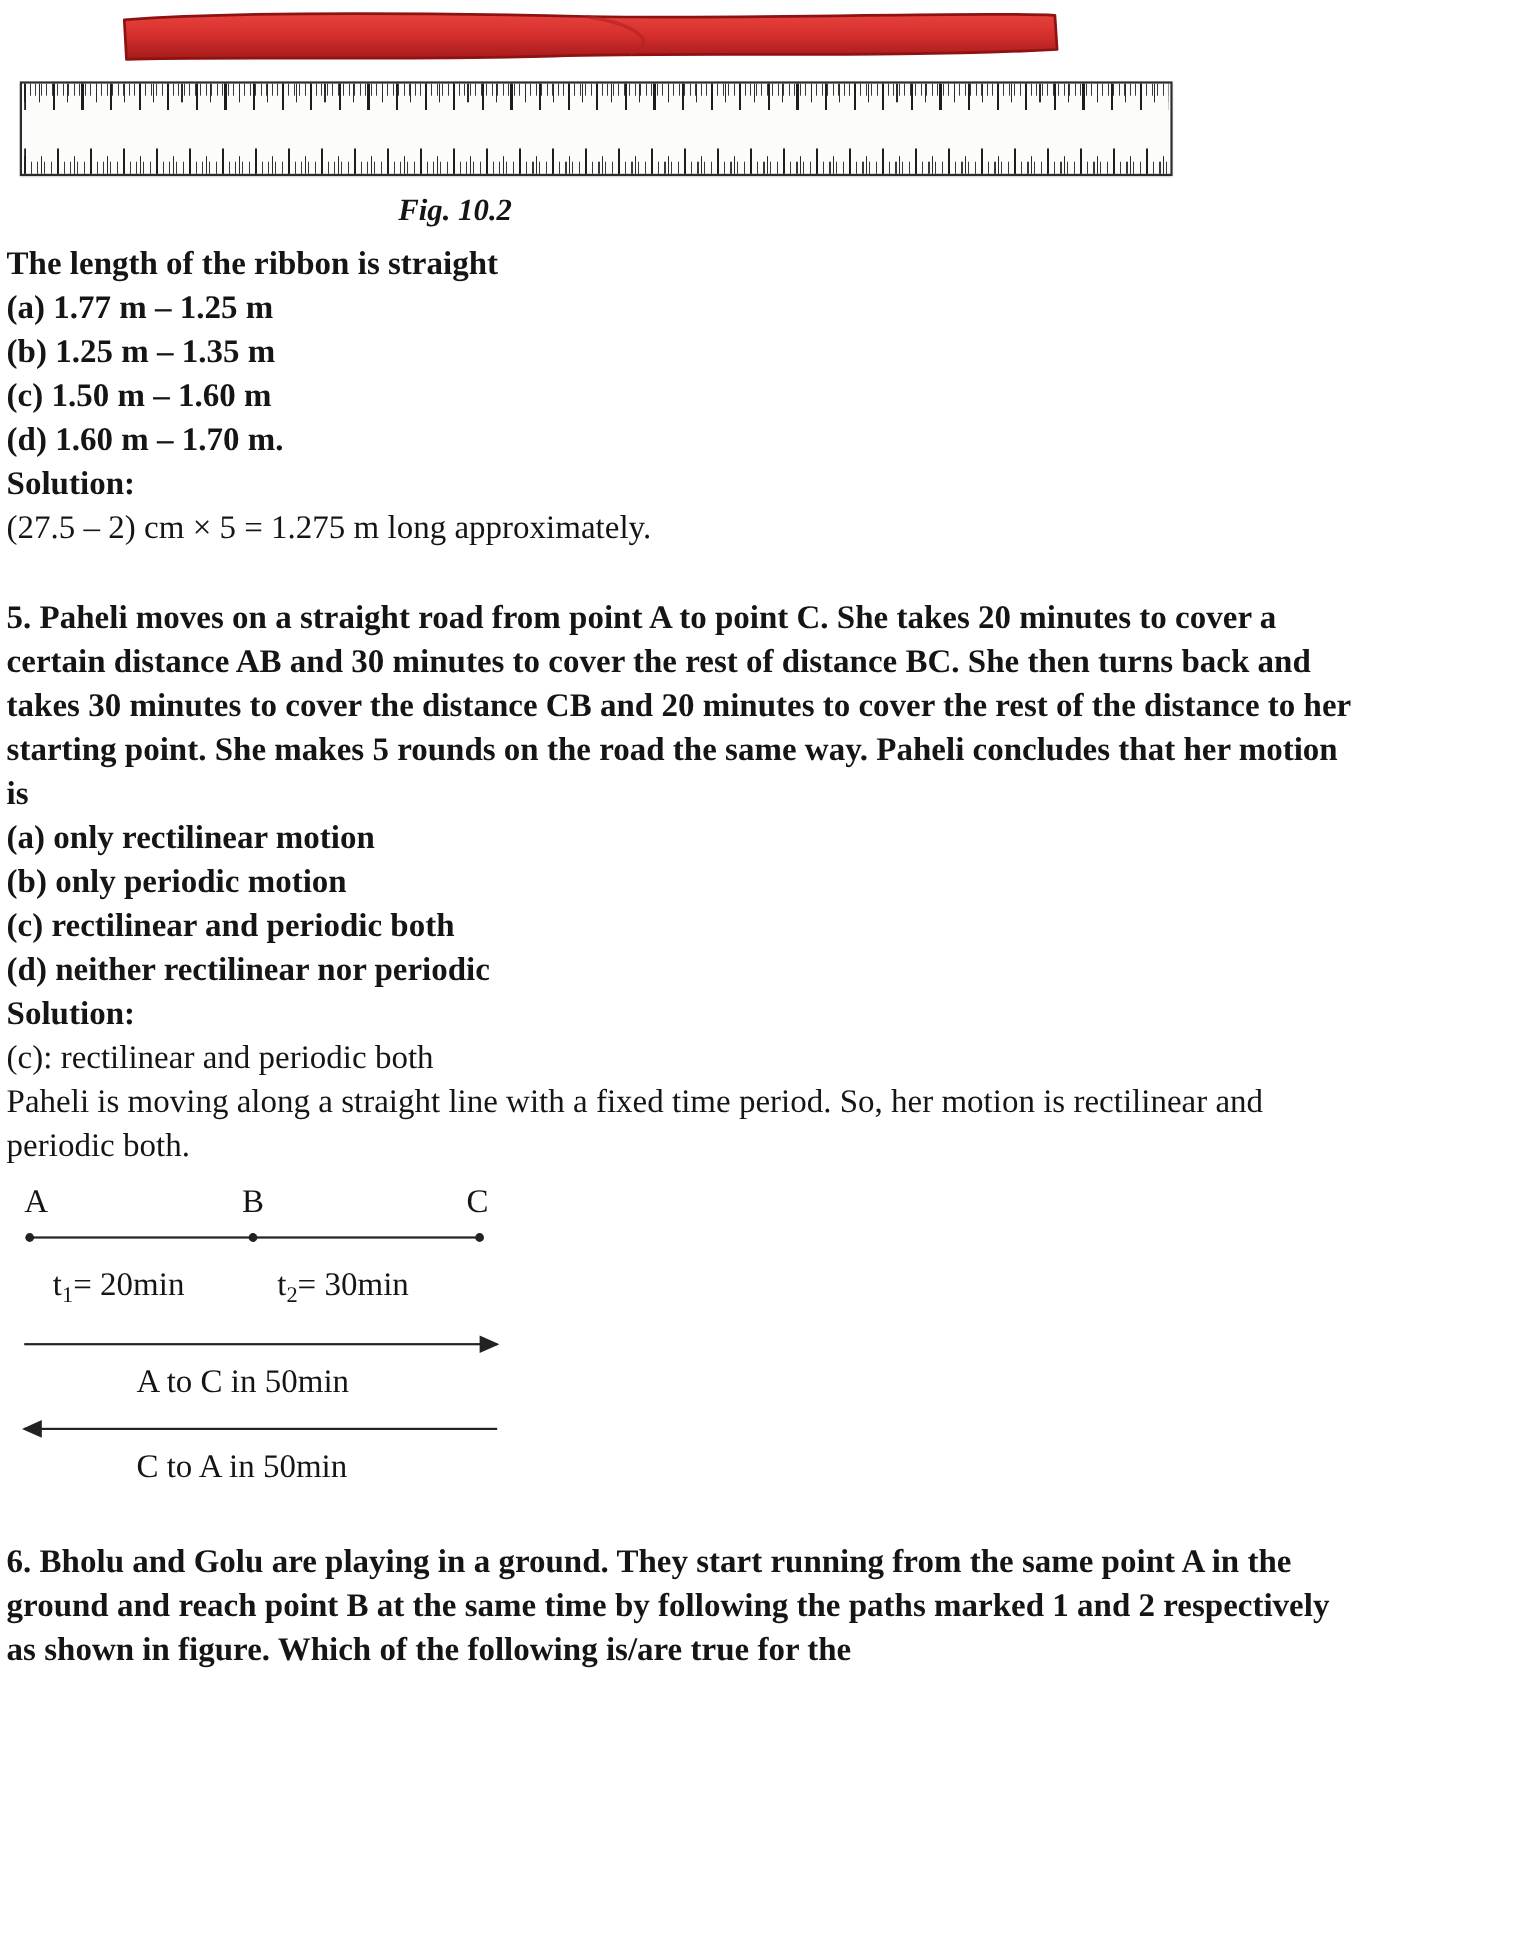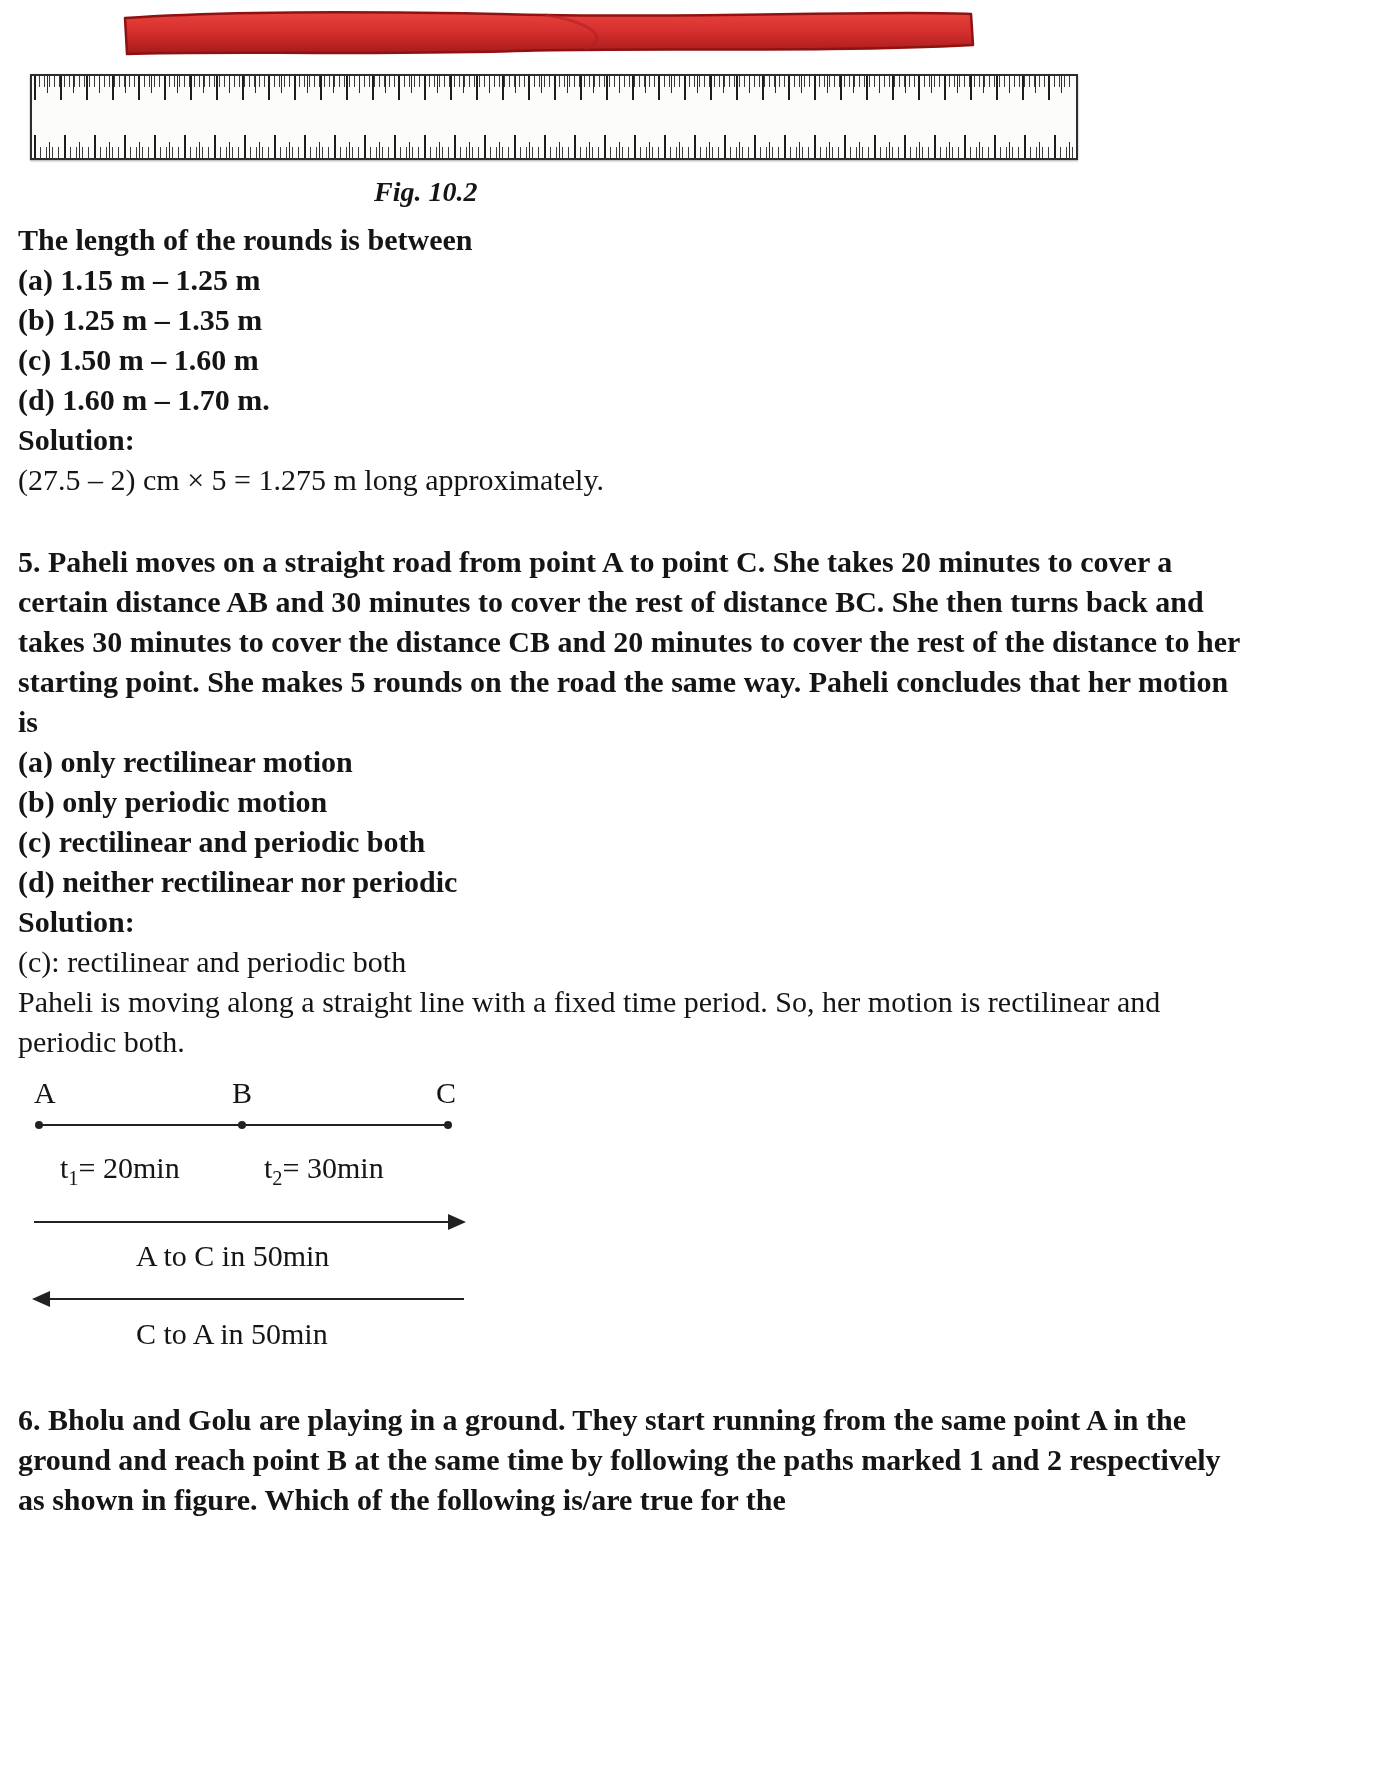--- a/index.html
+++ b/index.html
@@ -1,21 +1,21 @@
 <!DOCTYPE html>
 <html><head>
 <meta charset="utf-8">
 <style>
   html,body{margin:0;padding:0;background:#ffffff;}
   body{
     width:1390px;height:1776px;overflow:hidden;
     color:#151515;
     font-family:"Liberation Serif", serif;
   }
-  .page{padding:5px 0 0 18px;position:relative;}
+  .page{padding:5px 0 0 6px;position:relative;}
   p{margin:0;font-size:30px;line-height:40px;}
   .b{font-weight:700;}
   .para{max-width:1222px;}
 
   
   .ribbon-wrap{margin:2px 0 0 97px;width:868px;height:54px;}
 
   
   .ruler{
     position:relative;margin:13px 0 0 12px;width:1048px;height:86px;
@@ -80,22 +80,22 @@
     <span class="tick-strip t-mid"></span>
     <span class="tick-strip t-major"></span>
     <span class="tick-strip b-minor"></span>
     <span class="tick-strip b-mid"></span>
     <span class="tick-strip b-major"></span>
   </div>
 
   <div class="fig-caption">Fig. 10.2</div>
 
   <div class="q4">
-    <p class="b para">The length of the rounds is between</p>
-    <p class="b">(a) 1.15 m – 1.25 m</p>
+    <p class="b para">The length of the ribbon is straight</p>
+    <p class="b">(a) 1.77 m – 1.25 m</p>
     <p class="b">(b) 1.25 m – 1.35 m</p>
     <p class="b">(c) 1.50 m – 1.60 m</p>
     <p class="b">(d) 1.60 m – 1.70 m.</p>
     <p class="b">Solution:</p>
     <p class="para">(27.5 – 2) cm × 5 = 1.275 m long approximately.</p>
   </div>
 
   <div class="q5">
     <p class="b para">5. Paheli moves on a straight road from point A to point C. She takes 20 minutes to cover a certain distance AB and 30 minutes to cover the rest of distance BC. She then turns back and takes 30 minutes to cover the distance CB and 20 minutes to cover the rest of the distance to her starting point. She makes 5 rounds on the road the same way. Paheli concludes that her motion is</p>
     <p class="b">(a) only rectilinear motion</p>

